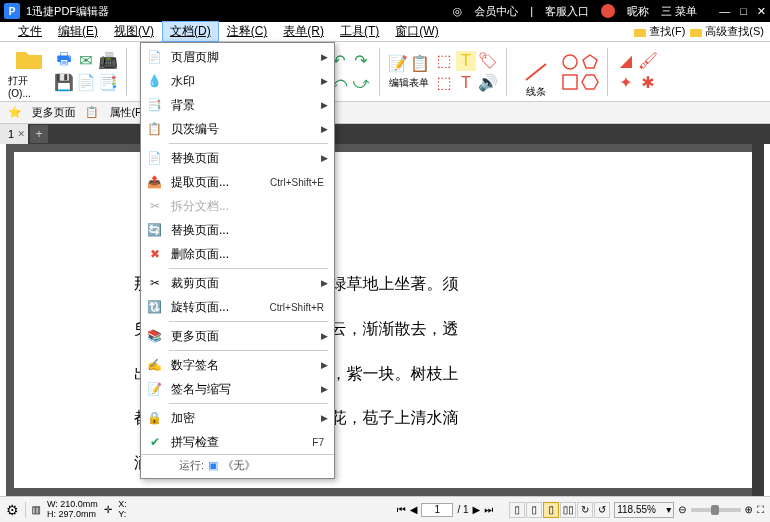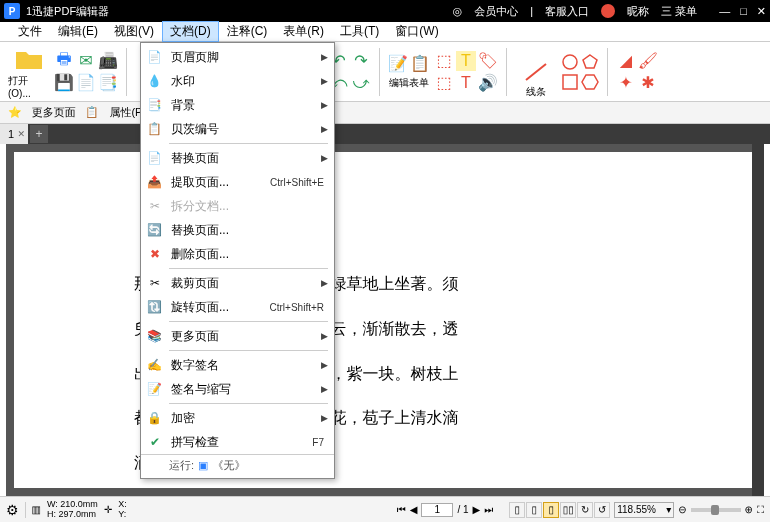--- a/index.html
+++ b/index.html
@@ -8,21 +8,21 @@
 
 .titlebar { height: 22px; background: #000; color: #fff; display: flex; align-items: center; font-size: 11px; padding: 0 4px; }
 .titlebar .app-icon { width: 16px; height: 16px; background: #2a7fff; border-radius: 2px; margin-right: 6px; display: flex; align-items: center; justify-content: center; color: #fff; font-weight: bold; font-size: 10px; }
 .titlebar .title-right { margin-left: auto; display: flex; align-items: center; gap: 12px; }
 .titlebar .title-right span { cursor: default; }
 .titlebar .red-dot { width: 14px; height: 14px; background: #e74c3c; border-radius: 50%; }
 .titlebar .win-btns { display: flex; gap: 10px; margin-left: 10px; }
 
 
 .menubar { height: 20px; background: #fff; display: flex; align-items: center; font-size: 12px; border-bottom: 1px solid #ccc; padding-left: 10px; }
-.menubar .menu-item { padding: 2px 8px; cursor: default; }
+.menubar .menu-item { padding: 2px 8px; cursor: default; text-decoration: underline; }
 .menubar .menu-item.active { background: #cde6ff; border: 1px solid #6ab0ff; padding: 1px 7px; }
 .menubar .right-tools { margin-left: auto; display: flex; gap: 4px; align-items: center; padding-right: 6px; }
 .menubar .right-tools .tool { display: flex; align-items: center; gap: 2px; font-size: 11px; }
 
 
 .toolbar { height: 60px; background: #fff; border-bottom: 1px solid #ccc; display: flex; align-items: center; padding: 2px 8px; gap: 4px; }
 .toolbar .big-btn { width: 42px; height: 54px; display: flex; flex-direction: column; align-items: center; justify-content: flex-end; font-size: 10px; gap: 2px; }
 .toolbar .tb-icon { width: 20px; height: 20px; display: flex; align-items: center; justify-content: center; font-size: 16px; }
 .toolbar .tb-col { display: flex; flex-direction: column; gap: 2px; }
 .toolbar .tb-row { display: flex; gap: 2px; }
@@ -43,21 +43,21 @@
 .page { background: #fff; width: 100%; height: 100%; padding: 110px 30px 20px 120px; font-size: 16px; line-height: 2.8; color: #000; overflow: hidden; }
 .side-strip { position: absolute; right: 6px; top: 144px; width: 12px; bottom: 26px; background: #3a3a3a; }
 
 
 .dropdown { position: absolute; top: 42px; left: 140px; width: 195px; background: #fff; border: 1px solid #888; box-shadow: 2px 2px 6px rgba(0,0,0,0.3); z-index: 100; font-size: 12px; padding: 2px 0; }
 .dropdown .dd-item { height: 24px; display: flex; align-items: center; padding: 0 6px; gap: 8px; cursor: default; position: relative; }
 .dropdown .dd-icon { width: 16px; height: 16px; display: flex; align-items: center; justify-content: center; font-size: 12px; }
 .dropdown .dd-arrow { position: absolute; right: 6px; font-size: 9px; color: #444; }
 .dropdown .dd-shortcut { position: absolute; right: 10px; font-size: 10px; color: #333; margin-left: 35px; }
 .dropdown .dd-sep { height: 1px; background: #ccc; margin: 2px 6px 2px 28px; }
-.dropdown .dd-run { height: 22px; display: flex; align-items: center; padding-left: 28px; font-size: 11px; color: #555; border-top: 1px solid #ccc; gap: 4px; }
+.dropdown .dd-run { height: 22px; display: flex; align-items: center; padding-left: 38px; font-size: 11px; color: #555; border-top: 1px solid #ccc; gap: 4px; }
 
 
 .statusbar { position: absolute; bottom: 0; left: 0; right: 0; height: 26px; background: #f4f4f4; border-top: 1px solid #ccc; display: flex; align-items: center; font-size: 10px; padding: 0 6px; gap: 6px; }
 .statusbar .gear { font-size: 14px; }
 .statusbar .dims { line-height: 1.1; font-size: 9px; }
 .statusbar .nav-group { margin-left: auto; display: flex; align-items: center; gap: 4px; }
 .statusbar .page-input { width: 32px; height: 14px; font-size: 10px; text-align: center; border: 1px solid #aaa; }
 .statusbar .view-btns { display: flex; gap: 1px; }
 .statusbar .vb { width: 16px; height: 16px; border: 1px solid #ccc; display: flex; align-items: center; justify-content: center; font-size: 10px; }
 .statusbar .vb.active { background: #ffe9a8; border-color: #d4a017; }
@@ -91,20 +91,34 @@
 
 <div class="menubar">
   <span class="menu-item">文件</span>
   <span class="menu-item">编辑(E)</span>
   <span class="menu-item">视图(V)</span>
   <span class="menu-item active">文档(D)</span>
   <span class="menu-item">注释(C)</span>
   <span class="menu-item">表单(R)</span>
   <span class="menu-item">工具(T)</span>
   <span class="menu-item">窗口(W)</span>
+  <div class="right-tools">
+    <div class="tool">
+      <svg width="14" height="14">
+          <rect class="folder-ico" x="1" y="4" width="12" height="8" rx="1"></rect>
+        </svg>
+      <span>查找(F)</span>
+    </div>
+    <div class="tool">
+      <svg width="14" height="14">
+          <rect class="folder-ico" x="1" y="4" width="12" height="8" rx="1"></rect>
+        </svg>
+      <span>高级查找(S)</span>
+    </div>
+  </div>
 </div>
 
 <div class="toolbar">
   <div class="big-btn">
     <svg width="30" height="26">
         <path class="folder-ico" d="M2 6 h10 l3 3 h13 v14 h-26 z"></path>
       </svg>
     <span>打开(O)...</span>
   </div>
   <div class="tb-col">

